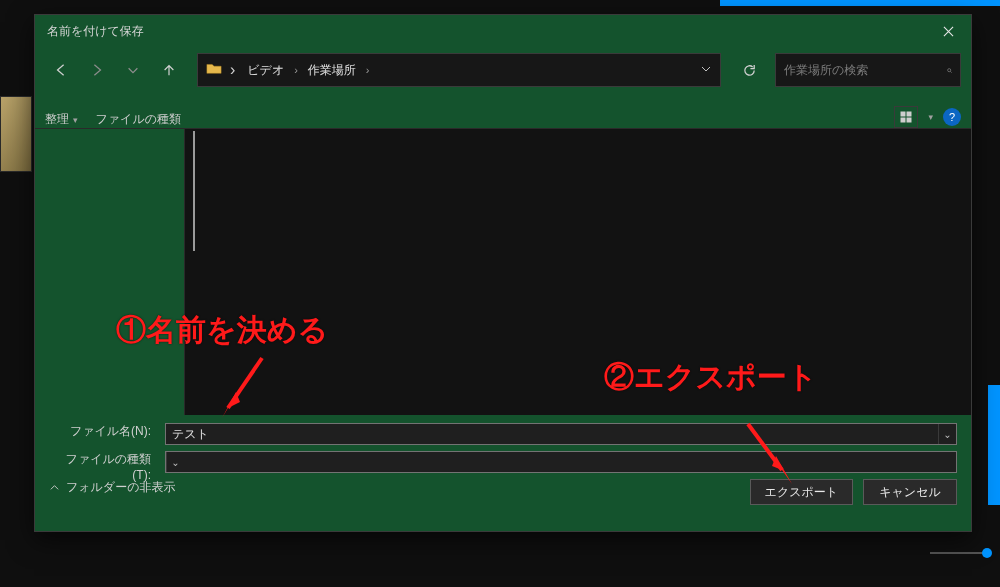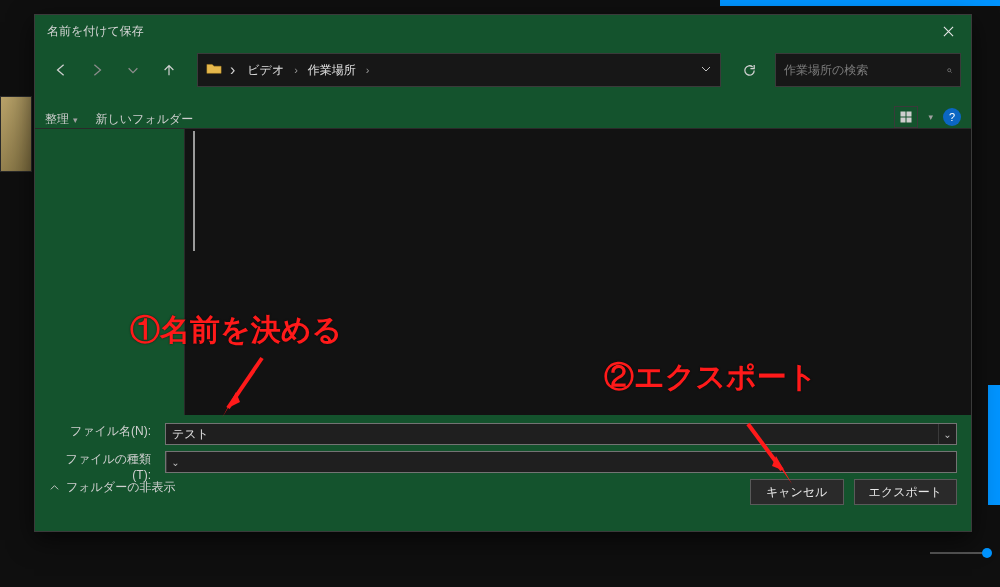--- a/index.html
+++ b/index.html
@@ -251,21 +251,21 @@
     </div>
   </div>
 
   <div class="toolbar">
     <div class="tb-left">
       <div class="tb-item">
         <span>整理</span>
         <span class="caret">▾</span>
       </div>
       <div class="tb-item">
-        <span>新しいフォルダー</span>
+        <span>ファイルの種類</span>
       </div>
     </div>
     <div class="tb-right">
       <div class="viewmode">
         <svg viewBox="0 0 12 12">
           <rect x="1" y="1" width="4" height="4"></rect>
             <rect x="7" y="1" width="4" height="4"></rect>
           <rect x="1" y="7" width="4" height="4"></rect>
             <rect x="7" y="7" width="4" height="4"></rect>
         </svg>
@@ -302,30 +302,30 @@
 
   <div class="footer">
     <div class="hide-folders">
       <svg viewBox="0 0 12 12">
           <path d="M2 8l4-4 4 4"></path>
         </svg>
       <span>フォルダーの非表示</span>
     </div>
     <div class="footer-buttons">
       <div class="btn">
+        <span>エクスポート</span>
+      </div>
+      <div class="btn">
         <span>キャンセル</span>
       </div>
-      <div class="btn">
-        <span>エクスポート</span>
-      </div>
     </div>
   </div>
 </div>
 
-<div class="annot" style="left:130px; top:310px;">①名前を決める</div>
+<div class="annot" style="left:116px; top:310px;">①名前を決める</div>
 <div class="arrow" style="left:210px; top:352px;">
   <svg width="70" height="80">
     <path d="M52 6 L18 56"></path>
     <polygon points="18,56 30,50 26,40 12,66"></polygon>
   </svg>
 </div>
 
 <div class="annot" style="left:604px; top:357px;">②エクスポート</div>
 <div class="arrow" style="left:736px; top:418px;">
   <svg width="70" height="80">

